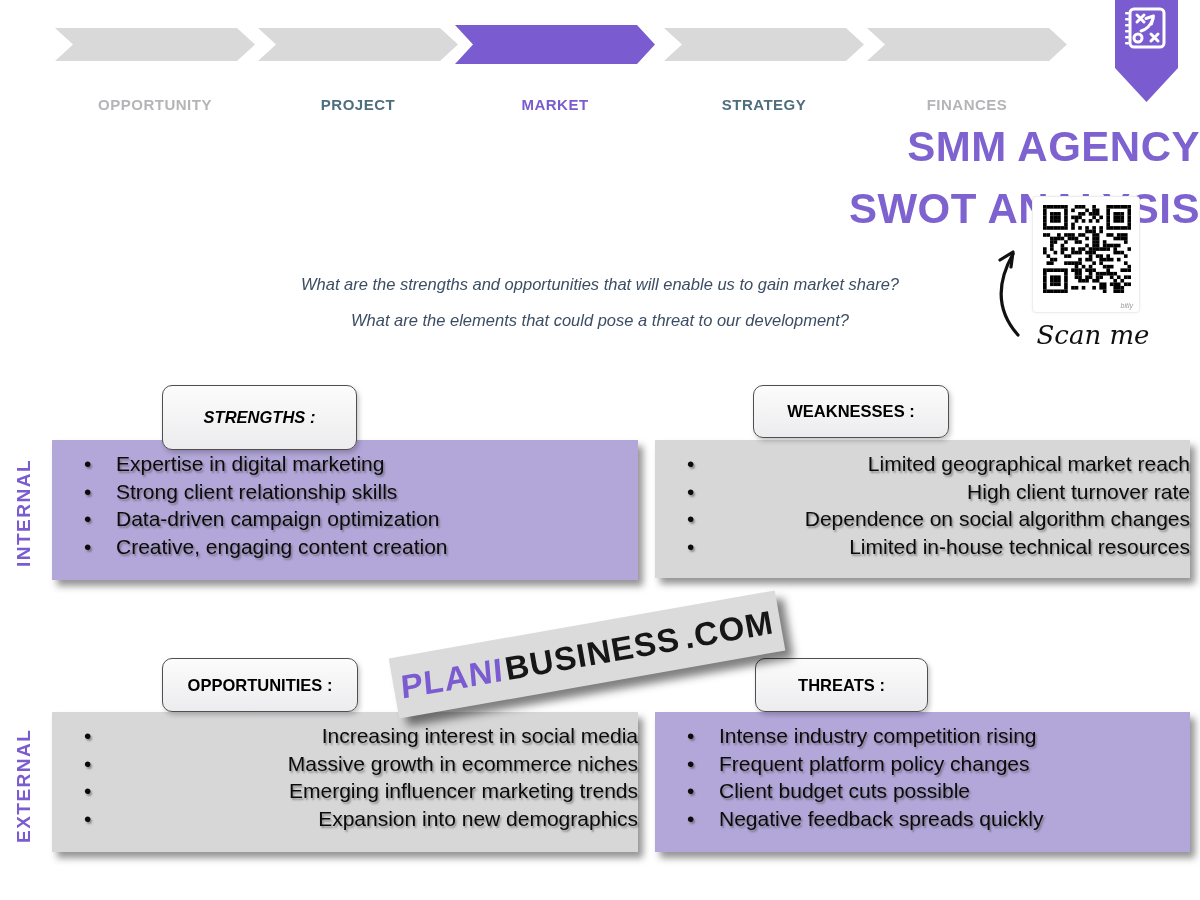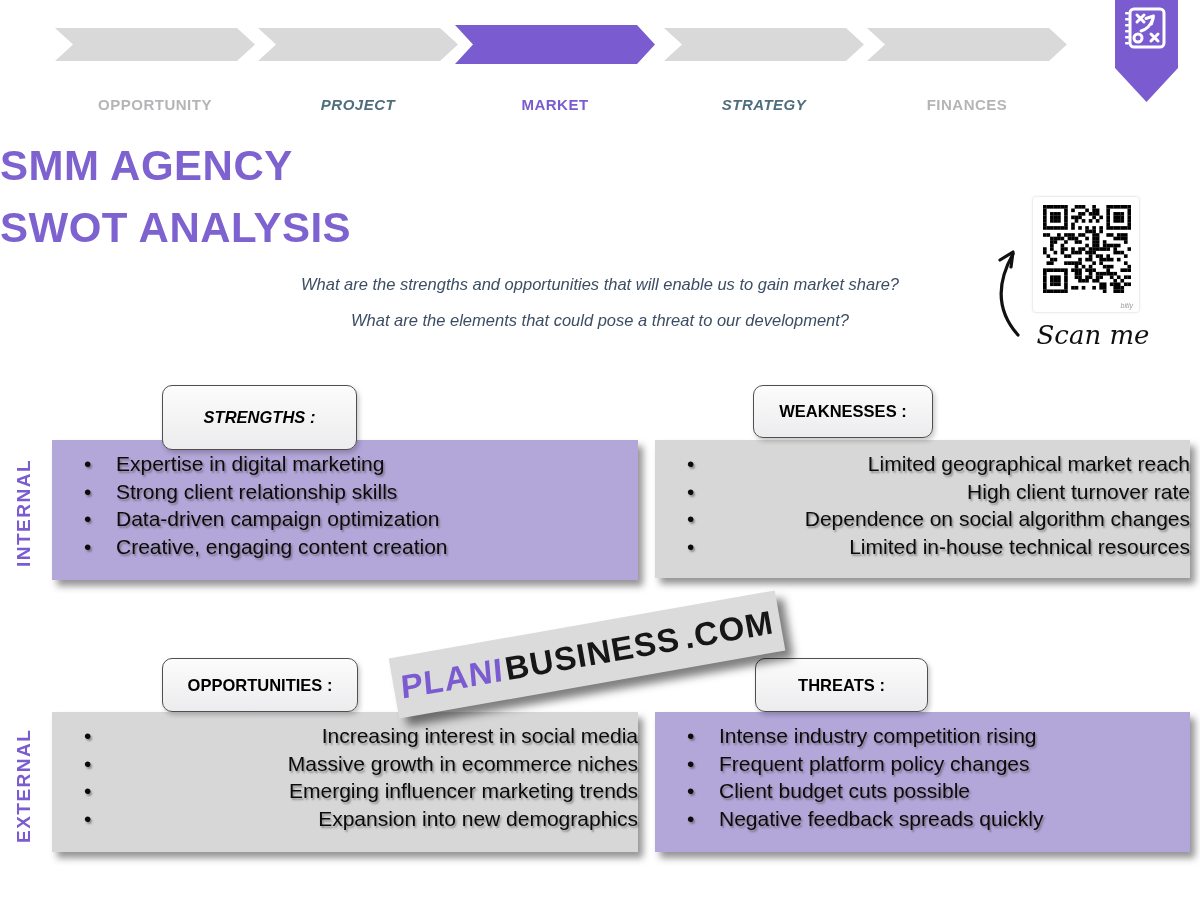--- a/index.html
+++ b/index.html
@@ -17,47 +17,47 @@
   .page{position:relative;width:1200px;height:900px;background:#fff;overflow:hidden;}
 
   
   .chevrons{position:absolute;left:55px;top:28px;width:1012px;height:40px;}
   .chev{position:absolute;top:0;width:200px;height:33px;background:var(--chev-gray);
         clip-path:polygon(0 0,calc(100% - 18px) 0,100% 50%,calc(100% - 18px) 100%,0 100%,18px 50%);}
   .chev.active{top:-3px;height:39px;background:var(--accent);}
   .c0{left:0;} .c1{left:203px;} .c2{left:400px;} .c3{left:609px;} .c4{left:812px;}
   .crumb-label{position:absolute;top:68px;width:200px;text-align:center;
         font-weight:bold;font-size:15px;letter-spacing:.5px;}
-  .lbl-muted{color:var(--lbl-gray);} .lbl-slate{color:var(--lbl-slate);font-style:italic;} .lbl-active{color:var(--accent);}
+  .lbl-muted{color:var(--lbl-gray);} .lbl-slate{color:var(--lbl-slate);} .lbl-active{color:var(--accent);}
 
   
   .ribbon{position:absolute;left:1115px;top:0;width:63px;height:104px;}
 
   
-  .title{position:absolute;left:0;right:0;top:135px;text-align:left;
+  .title{position:absolute;left:0;right:0;top:116px;text-align:right;
          color:var(--title-purple);font-weight:bold;font-size:42px;line-height:62px;letter-spacing:.5px;}
   .subtitle{position:absolute;left:0;right:0;top:266px;text-align:center;
          color:var(--subtitle);font-style:italic;font-size:16.5px;line-height:36px;}
 
   
   .qr-card{position:absolute;left:1032px;top:196px;width:108px;height:117px;
            background:#fff;border:1px solid #ededed;border-radius:4px;box-shadow:0 0 3px rgba(0,0,0,.06);}
   .qr-card svg{position:absolute;left:10px;top:8px;width:88px;height:88px;}
   .bitly{position:absolute;right:6px;bottom:3px;font-size:7px;color:#9a9a9a;font-style:italic;}
   .scan-arrow{position:absolute;left:985px;top:245px;width:52px;height:96px;}
   .scanme{position:absolute;left:1028px;top:320px;width:130px;text-align:center;
           font-family:"DejaVu Serif",serif;font-style:italic;font-size:26px;color:#0f0f0f;}
 
   
   .qheader{position:absolute;z-index:2;display:flex;align-items:center;justify-content:center;
            border:1.6px solid #4f4f4f;border-radius:10px;
            background:linear-gradient(180deg,#fcfcfc,#ececee);
            font-weight:bold;font-size:16.5px;color:#000;box-shadow:2px 3px 5px rgba(0,0,0,.22);}
   .qh-s{left:162px;top:385px;width:195px;height:65px;font-style:italic;}
-  .qh-w{left:753px;top:385px;width:180px;height:53px;}
+  .qh-w{left:753px;top:385px;width:196px;height:53px;}
   .qh-o{left:162px;top:658px;width:196px;height:54px;}
   .qh-t{left:755px;top:658px;width:173px;height:54px;}
 
   
   .panel{position:absolute;z-index:1;box-shadow:5px 6px 7px rgba(0,0,0,.42);}
   .panel.purple{background:var(--light-purple);}
   .panel.gray{background:var(--box-gray);text-align:right;}
   .p-s{left:52px;top:440px;width:586px;height:140px;}
   .p-w{left:655px;top:440px;width:535px;height:138px;}
   .p-o{left:52px;top:712px;width:586px;height:140px;}

